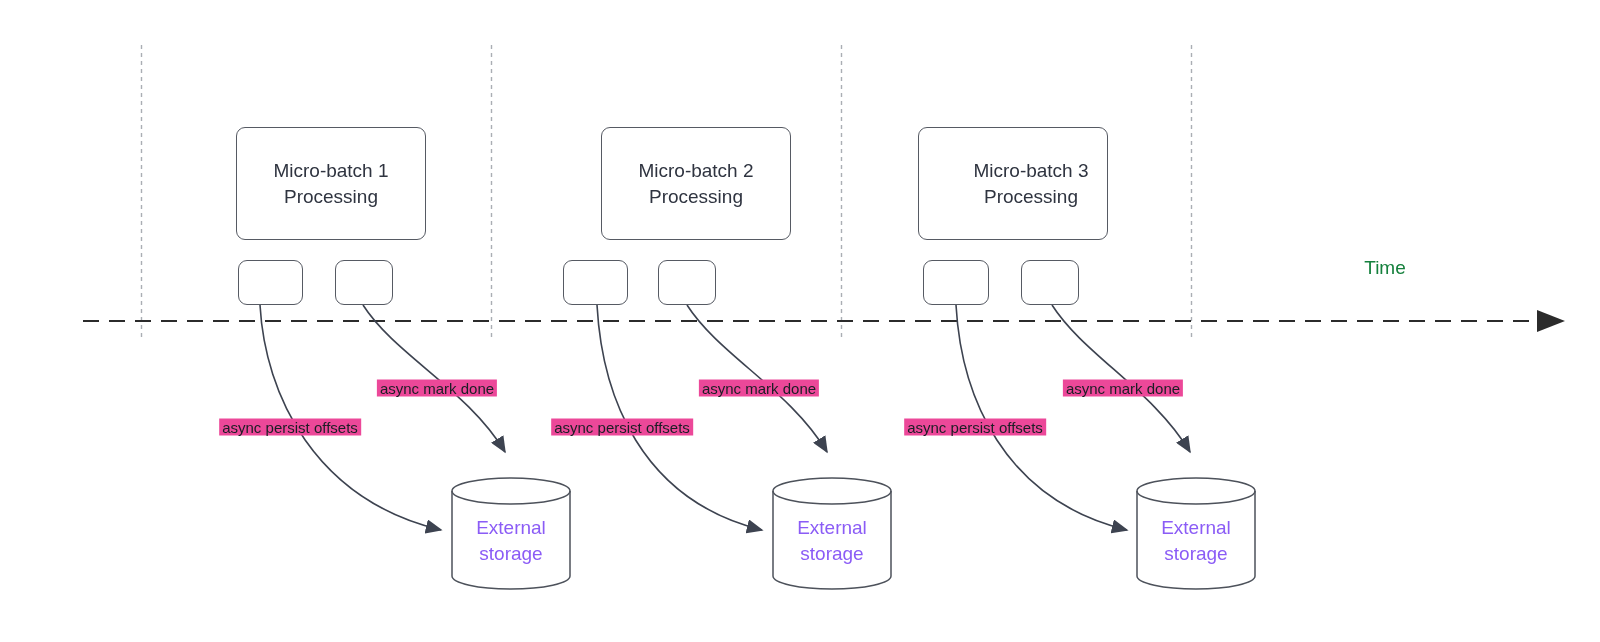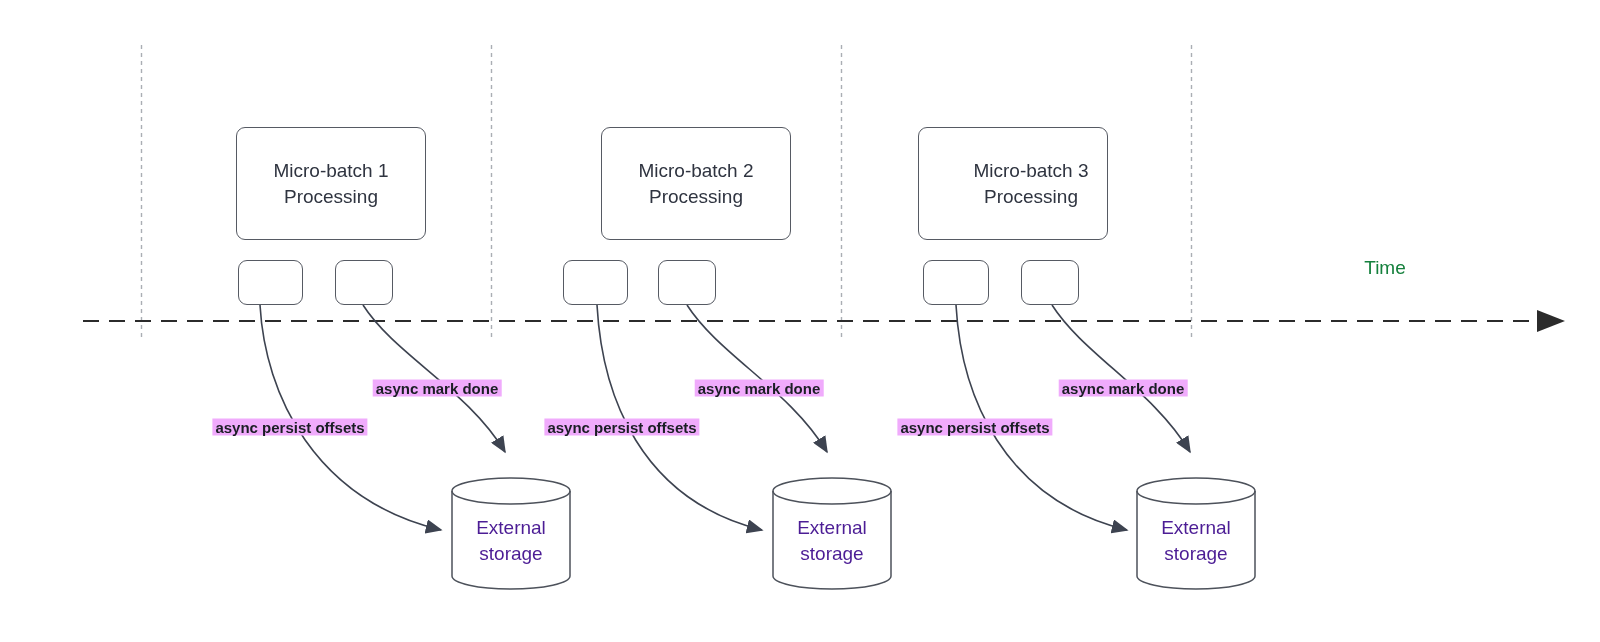--- a/index.html
+++ b/index.html
@@ -29,27 +29,27 @@
     border: 1.5px solid #565a63;
     border-radius: 9px;
     background: #ffffff;
     box-sizing: border-box;
   }
   .storage-text {
     position: absolute;
     width: 120px; height: 84px;
     display: flex; align-items: center; justify-content: center;
     text-align: center;
-    font-size: 19px; line-height: 26px; color: #4c1d95;
+    font-size: 19px; line-height: 26px; color: #8b5cf6;
   }
   .flow-label {
     position: absolute;
     transform: translate(-50%, -50%);
-    font-size: 15px; font-weight: 700; color: #1b1e25;
-    background: #f0abfc;
+    font-size: 15px; font-weight: 400; color: #1b1e25;
+    background: #ec4899;
     padding: 0 3px;
     white-space: nowrap;
   }
   .time-label {
     position: absolute;
     transform: translate(-50%, -50%);
     font-size: 19px; color: #15803d;
     white-space: nowrap;
   }
 </style>

